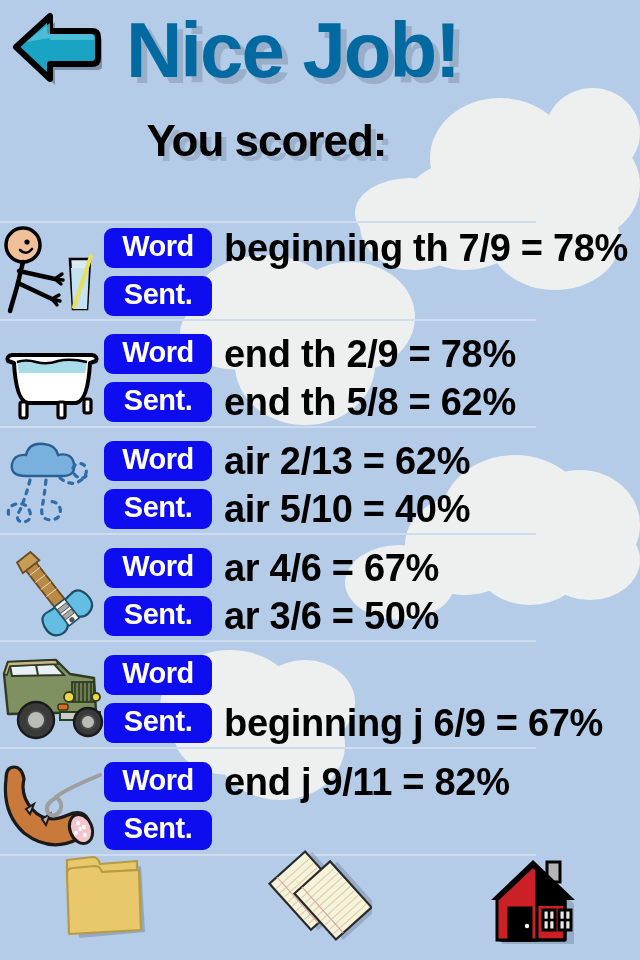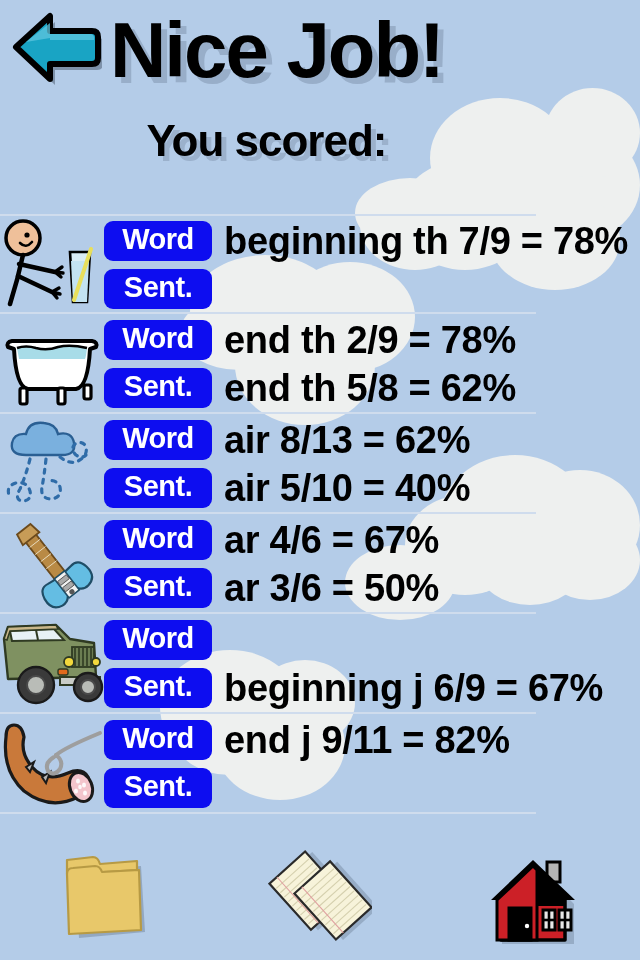--- a/index.html
+++ b/index.html
@@ -47,27 +47,27 @@
   .back-arrow {
     position: absolute;
     left: 10px;
     top: 10px;
     width: 92px;
     height: 78px;
     cursor: pointer;
   }
   .title {
     position: absolute;
-    left: 110px;
+    left: 126px;
     top: 4px;
     width: 440px;
     font-size: 78px;
     font-weight: bold;
     line-height: 92px;
-    color: #000000;
+    color: #0369a1;
     letter-spacing: -2px;
     text-shadow: 6px 6px 0 rgba(130,150,175,0.55);
     white-space: nowrap;
   }
   .subtitle {
     position: absolute;
     left: 0;
     top: 116px;
     width: 533px;
     text-align: center;
@@ -87,20 +87,21 @@
     width: 640px;
     z-index: 3;
   }
   .score-row {
     position: relative;
     width: 536px;
     height: 100px;
     border-bottom: 2px solid #cfdced;
     display: flex;
     align-items: center;
+    margin-top: 7px;
   }
   .score-row:first-child { border-top: 2px solid #cfdced; }
   .row-icon {
     width: 104px;
     height: 96px;
     flex: 0 0 104px;
     position: relative;
   }
   .row-lines {
     flex: 1 1 auto;
@@ -269,21 +270,21 @@
           <g fill="none" stroke="#2f6ca8" stroke-width="3.2" stroke-linecap="round" stroke-dasharray="4 6">
             <path d="M30 44 Q26 60 20 74 Q14 84 22 86 Q32 86 30 76 Q27 66 16 68 Q6 71 9 80"></path>
             <path d="M46 44 Q44 62 42 72 Q40 84 52 84 Q62 82 60 72 Q57 64 47 66"></path>
             <path d="M60 42 Q70 50 78 46 Q88 41 86 32 Q83 25 75 29 Q70 34 76 40 Q82 44 86 40"></path>
           </g>
         </svg>
       </div>
       <div class="row-lines">
         <div class="score-line">
           <span class="badge">Word</span>
-          <span class="score-text">air 8/13 = 62%</span>
+          <span class="score-text">air 2/13 = 62%</span>
         </div>
         <div class="score-line">
           <span class="badge">Sent.</span>
           <span class="score-text">air 5/10 = 40%</span>
         </div>
       </div>
     </div>
 
     <div class="score-row">
       <div class="row-icon">

